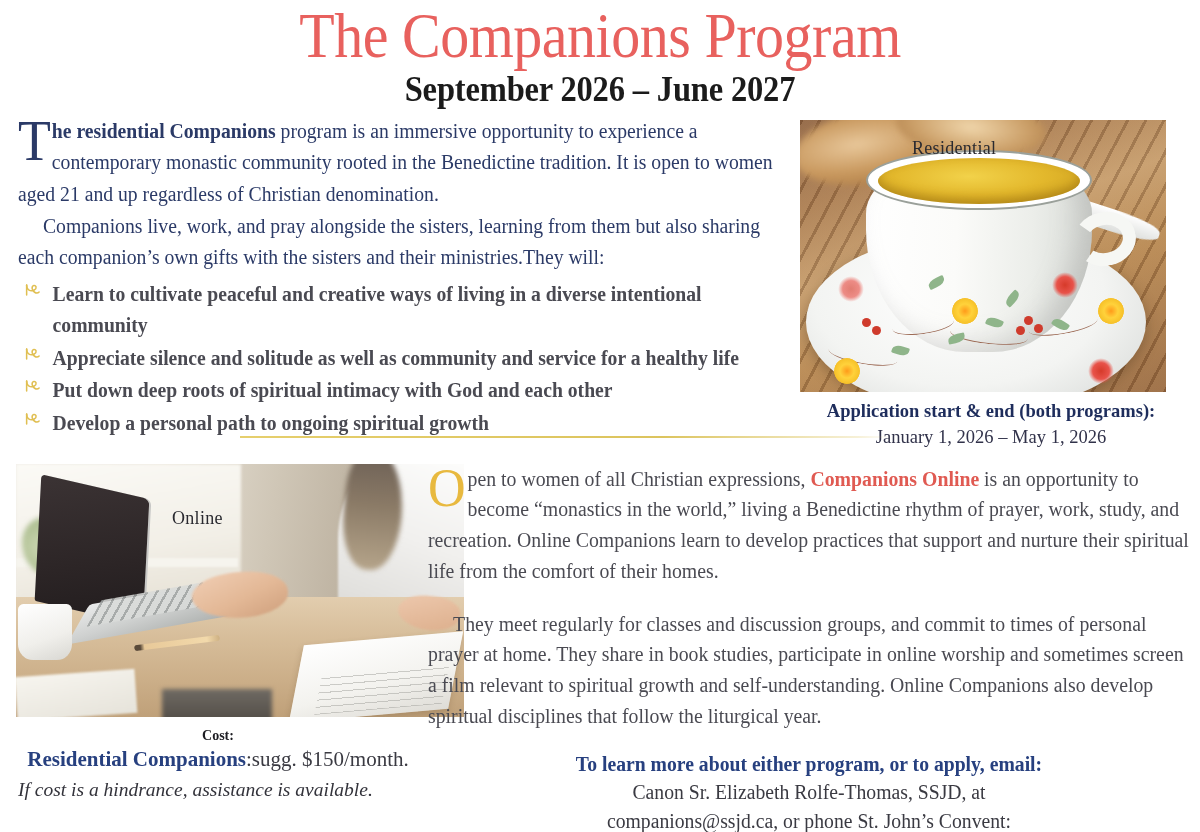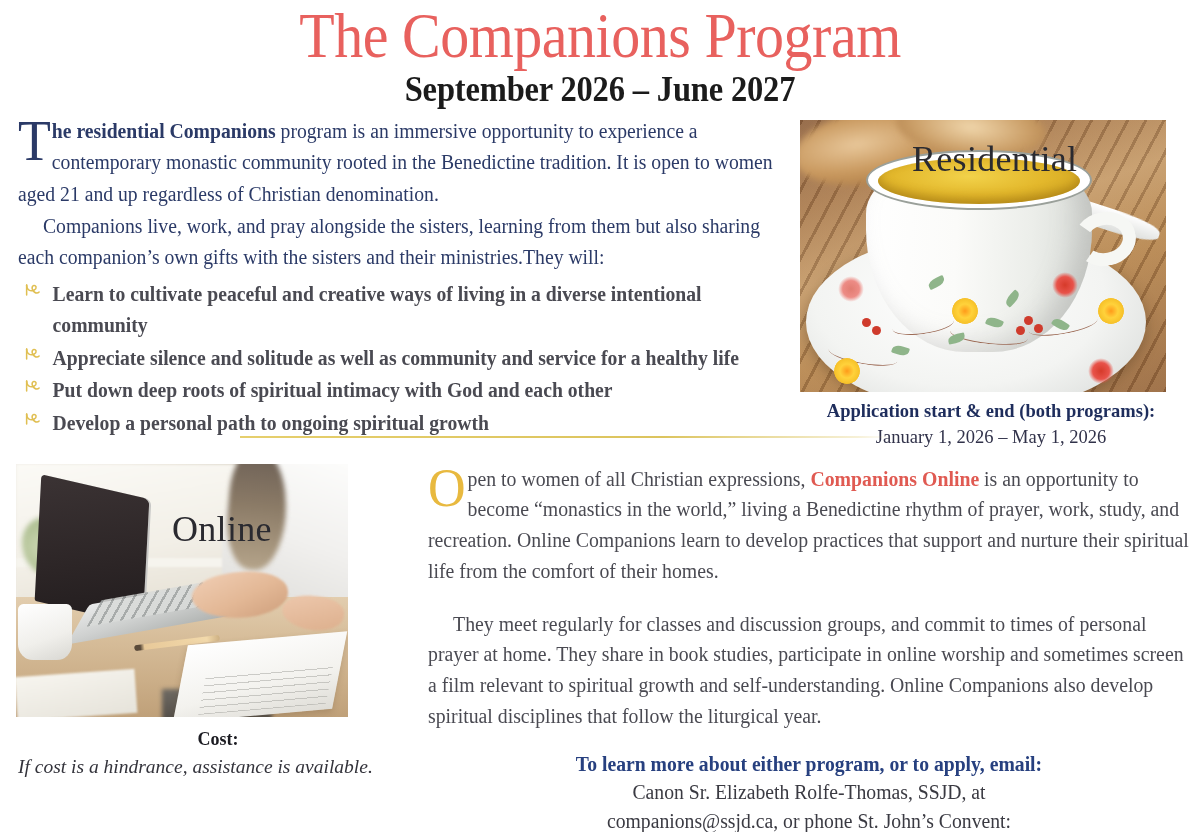--- a/index.html
+++ b/index.html
@@ -111,21 +111,21 @@
   
   .photo {
     position: relative;
     overflow: hidden;
   }
   .photo-label {
     position: absolute;
     z-index: 5;
     font-family: "Liberation Serif", serif;
     color: #2a2a30;
-    font-size: 36px;
+    font-size: 18px;
     letter-spacing: 0.3px;
     white-space: nowrap;
   }
 
   
   .teacup-photo {
     width: 366px;
     height: 272px;
     background: linear-gradient(160deg,#8d6140 0%, #a87a4f 22%, #c49a6a 42%, #b5854f 62%, #96673f 100%);
   }
@@ -225,21 +225,21 @@
   }
   .tc-vine {
     position: absolute;
     border-bottom: 1.5px solid #9c6a55;
     border-radius: 50%;
     height: 18px;
   }
 
   
   .laptop-photo {
-    width: 332px;
+    width: 448px;
     height: 253px;
     background: linear-gradient(100deg,#efece5 0%, #e9e3d8 28%, #cfc6b6 54%, #b7ab99 78%, #a79b89 100%);
   }
   .lp-window {
     position: absolute; left: 0; top: 0;
     width: 225px; height: 150px;
     background: linear-gradient(170deg,#fbfaf6 0%, #f2efe7 55%, #e3ddd0 100%);
     filter: blur(1.5px);
   }
   .lp-winframe {
@@ -412,21 +412,21 @@
     font-family: "Liberation Serif", serif;
   }
   .bold-red { font-weight: bold; color: #e05a52; }
 
   
   .cost-block {
     text-align: center;
     margin-top: 10px;
   }
   .cost-title {
-    font-size: 18px;
+    font-size: 14px;
     font-weight: bold;
     color: #1c1c22;
     line-height: 1.35;
     font-family: Liberation Serif, serif;
   }
   .cost-line {
     font-size: 21px;
     line-height: 1.38;
     color: #3a3a42;
     white-space: nowrap;
@@ -586,20 +586,23 @@
       <div class="lp-pencil"></div>
       <div class="lp-darkbottom"></div>
       <div class="lp-notebook"></div>
       <div class="lp-nb-lines"></div>
       <div class="lp-mug"></div>
       <div class="photo-label" style="left:156px; top:44px;">Online</div>
     </div>
 
     <div class="cost-block">
       <div class="cost-title">Cost:</div>
+      <div class="cost-line">
+        <span style="font-weight:bold;color:#27407f;">Residential Companions</span><span>:sugg. $150/month.</span>
+      </div>
       <div class="cost-note">If cost is a hindrance, assistance is available.</div>
     </div>
   </div>
 
   <div class="bottom-right">
     <div class="online-para">
       <span class="dropcap-o">O</span><span>pen to women of all Christian expressions, </span><span class="bold-red">Companions Online</span><span> is an opportunity to become “monastics in the world,” living a Benedictine rhythm of prayer, work, study, and recreation. Online Companions learn to develop practices that support and nurture their spiritual life from the comfort of their homes.</span>
     </div>
 
     <div class="online-para indent2">They meet regularly for classes and discussion groups, and commit to times of personal prayer at home. They share in book studies, participate in online worship and sometimes screen a film relevant to spiritual growth and self-understanding. Online Companions also develop spiritual disciplines that follow the liturgical year.</div>

